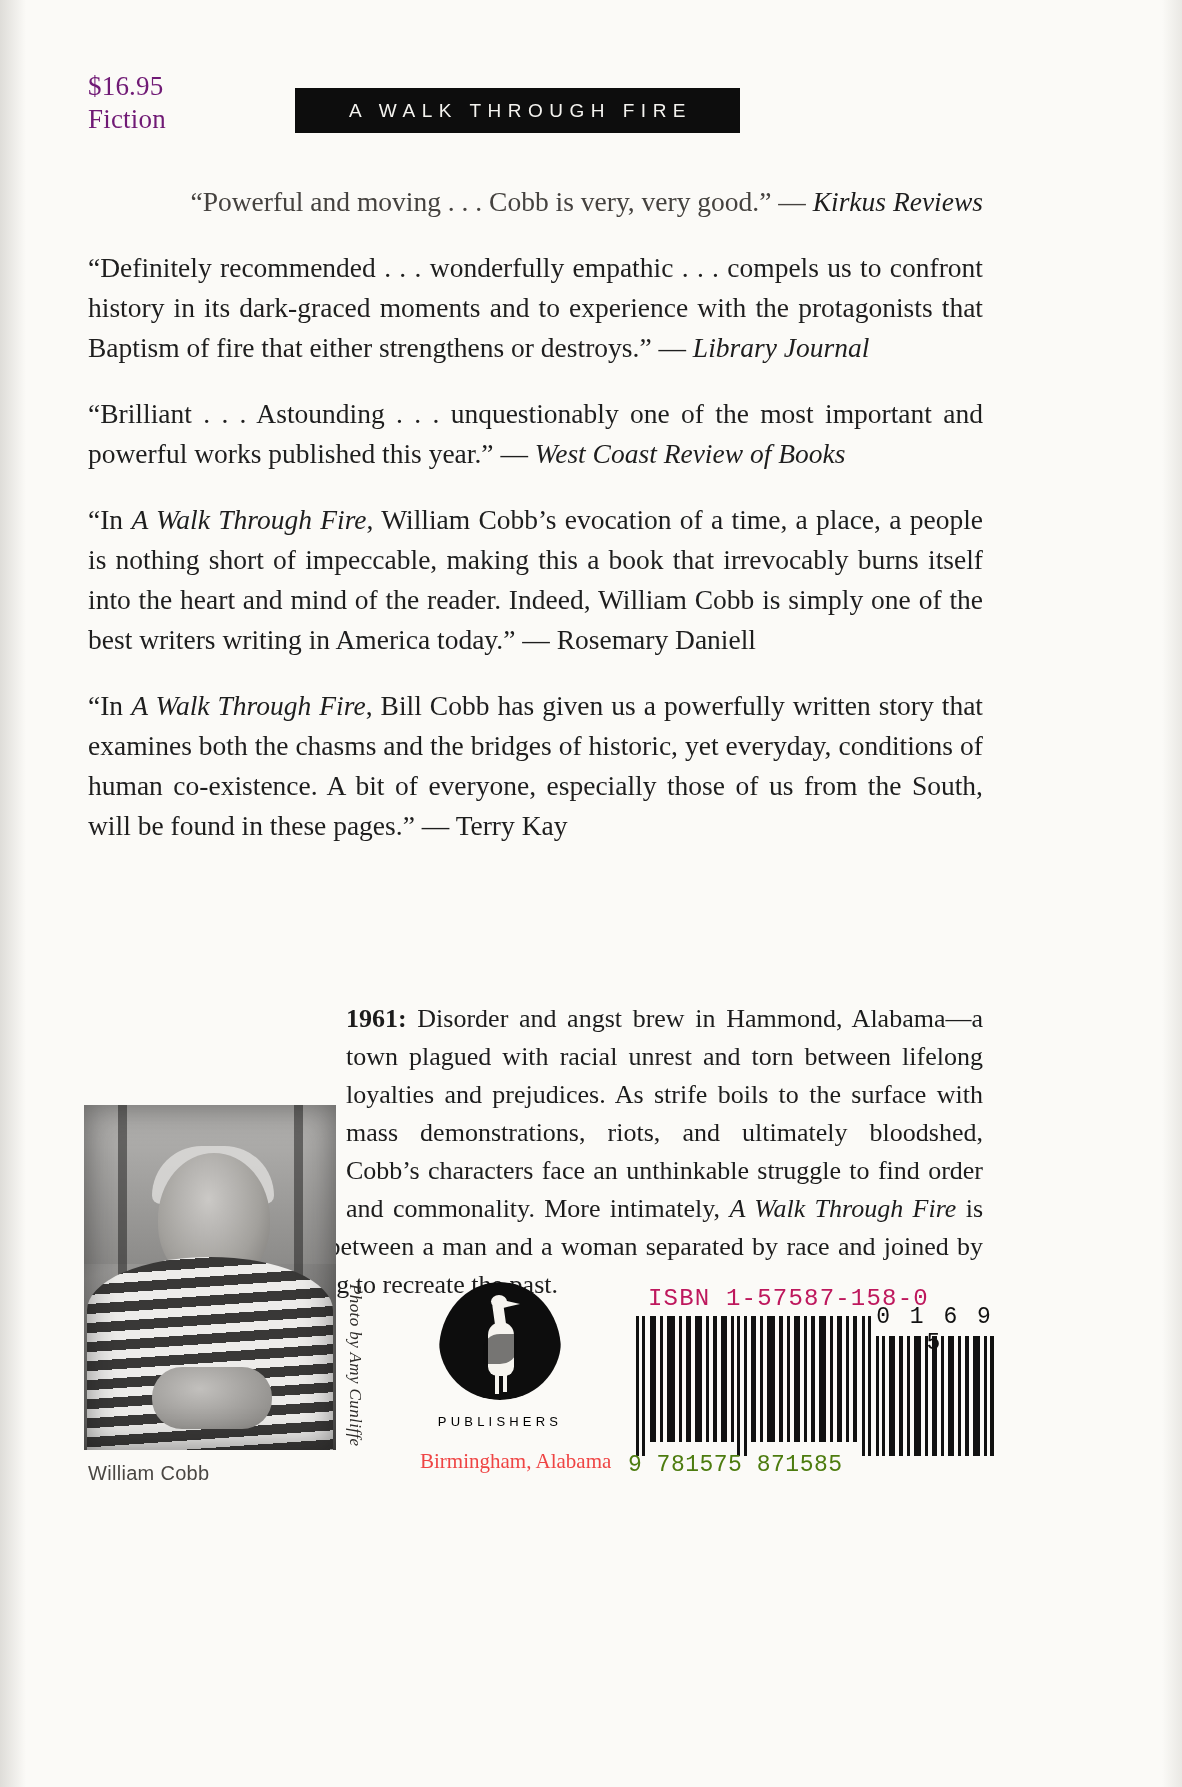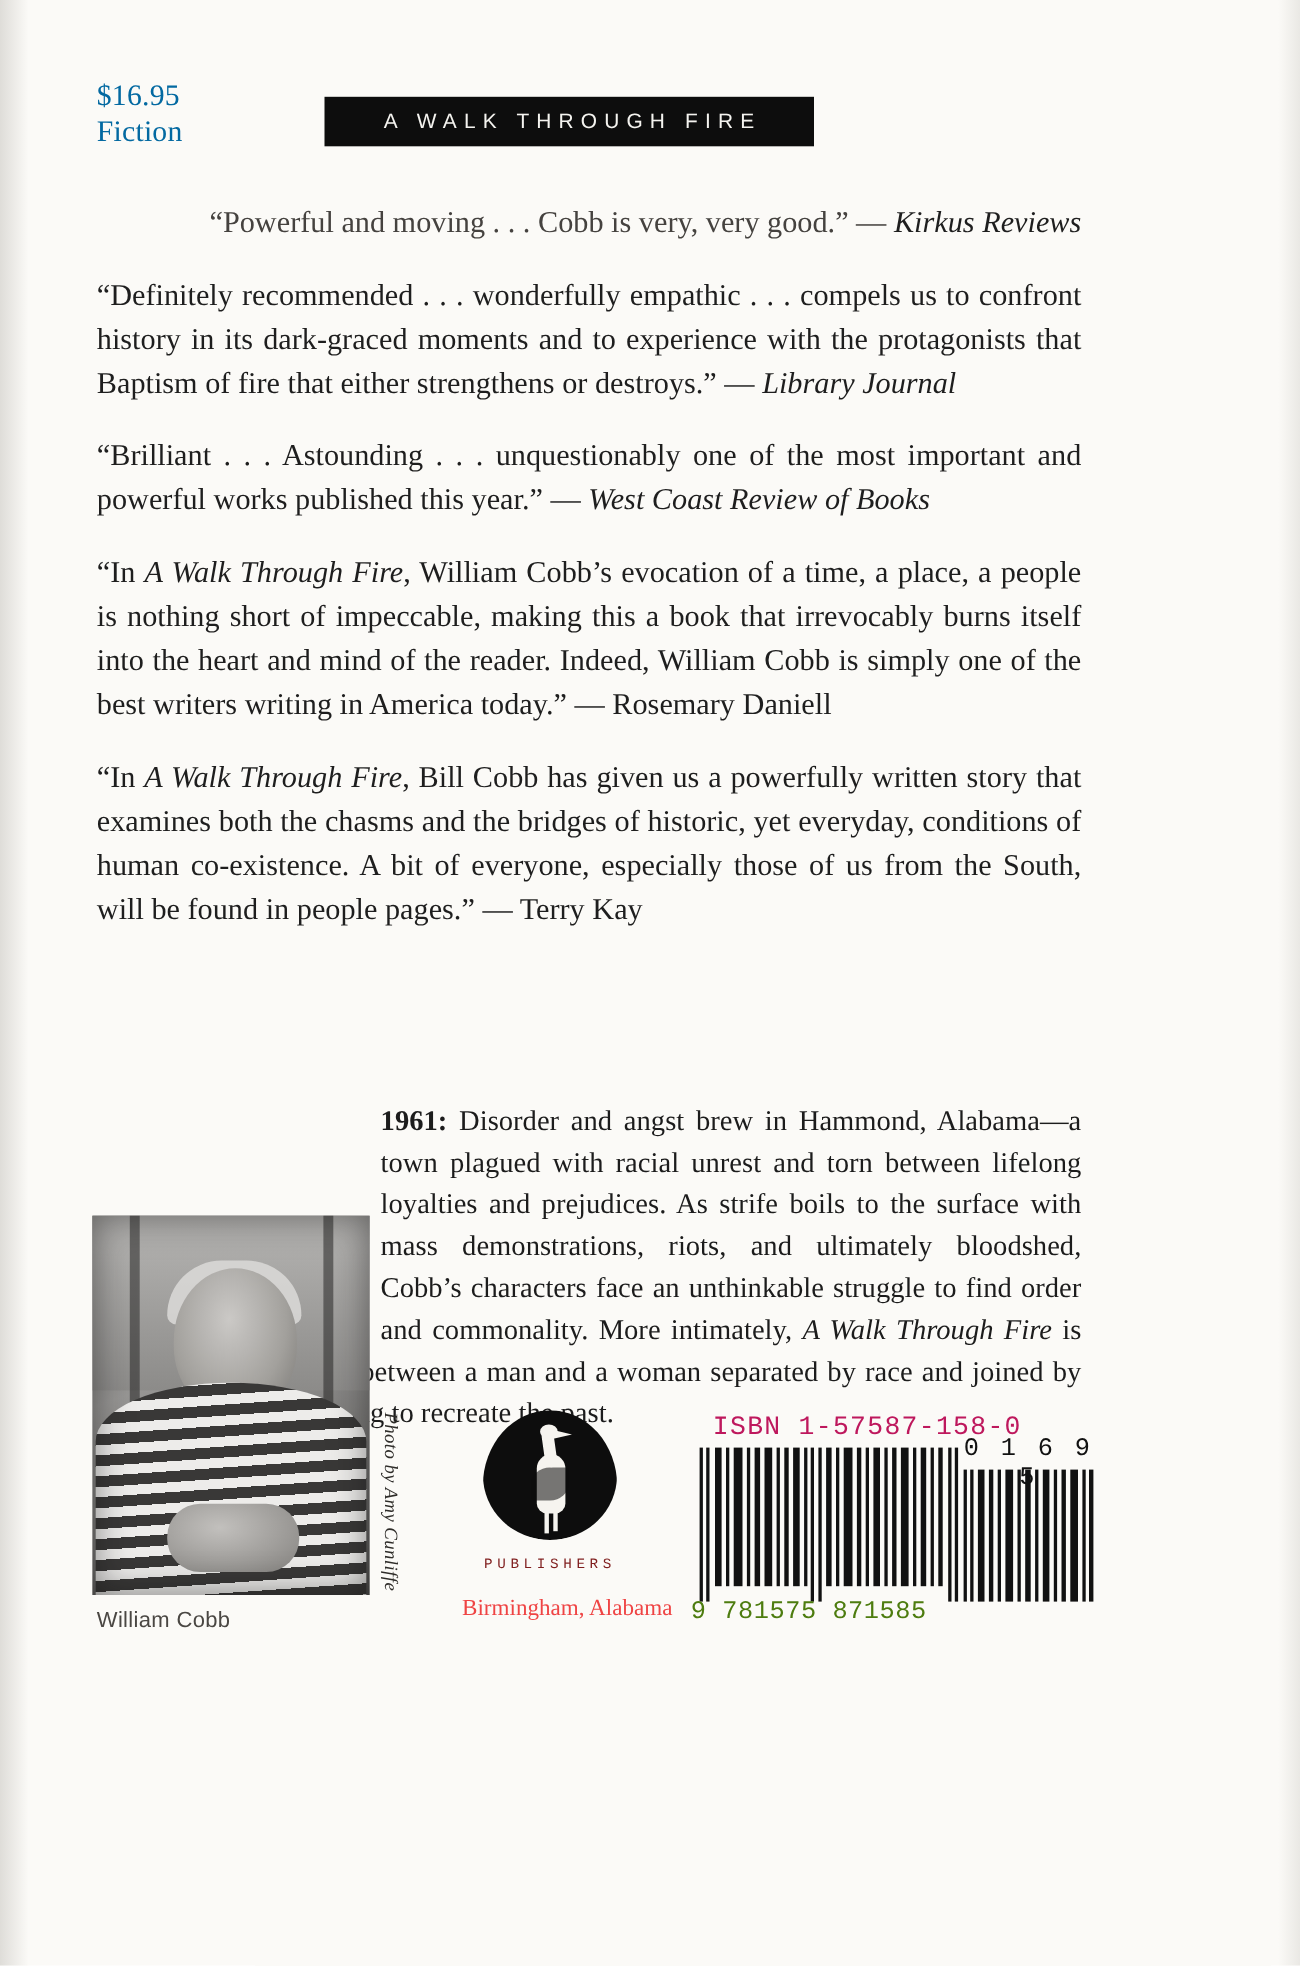--- a/index.html
+++ b/index.html
@@ -41,21 +41,21 @@
   }
 
   
   .price-block {
     position: absolute;
     left: 88px;
     top: 70px;
     font-size: 27px;
     line-height: 1.22;
     letter-spacing: .2px;
-    color: #0369a1;
+    color: #701a75;
   }
   .title-bar {
     position: absolute;
     left: 295px;
     top: 88px;
     width: 445px;
     height: 45px;
     background: #0d0d0d;
   }
   .title-bar-text {
@@ -292,24 +292,24 @@
     border-radius: 50% 10% 50% 10%;
     opacity: .55;
   }
   .pub-name {
     font-family: "Liberation Serif", serif;
     font-size: 25px;
     letter-spacing: 1.6px;
     color: #17150f;
   }
   .pub-sub {
-    font-family: Liberation Mono, monospace;
+    font-family: Liberation Sans, sans-serif;
     font-size: 13px;
     letter-spacing: 4.2px;
-    color: #7f1d1d;
+    color: #000000;
     margin-top: 14px;
   }
   .pub-city {
     font-family: "Liberation Serif", serif;
     font-size: 21px;
     color: #ef4444;
     margin-top: 20px;
     white-space: nowrap;
   }
 
@@ -392,21 +392,21 @@
 
     <p class="blurb">
       <span>“Brilliant . . . Astounding . . . unquestionably one of the most important and powerful works published this year.” — </span><span class="src">West Coast Review of Books</span>
     </p>
 
     <p class="blurb">
       <span>“In </span><i>A Walk Through Fire</i><span>, William Cobb’s evocation of a time, a place, a people is nothing short of impeccable, making this a book that irrevocably burns itself into the heart and mind of the reader. Indeed, William Cobb is simply one of the best writers writing in America today.” — </span><span class="srcr">Rosemary Daniell</span>
     </p>
 
     <p class="blurb">
-      <span>“In </span><i>A Walk Through Fire</i><span>, Bill Cobb has given us a powerfully written story that examines both the chasms and the bridges of historic, yet everyday, conditions of human co-existence. A bit of everyone, especially those of us from the South, will be found in people pages.” — </span><span class="srcr">Terry Kay</span>
+      <span>“In </span><i>A Walk Through Fire</i><span>, Bill Cobb has given us a powerfully written story that examines both the chasms and the bridges of historic, yet everyday, conditions of human co-existence. A bit of everyone, especially those of us from the South, will be found in these pages.” — </span><span class="srcr">Terry Kay</span>
     </p>
 
   </div>
 
   <div class="desc">
     <div class="photo-float" style="height:200px;"></div>
     <b>1961:</b><span> Disorder and angst brew in Hammond, Alabama—a town plagued with racial unrest and torn between lifelong loyalties and prejudices. As strife boils to the surface with mass demonstrations, riots, and ultimately bloodshed, Cobb’s characters face an unthinkable struggle to find order and commonality. More intimately, </span><i>A Walk Through Fire</i><span> is an intricate love story between a man and a woman separated by race and joined by an unquenchable longing to recreate the past.</span>
   </div>
 
   <div class="author-photo">

